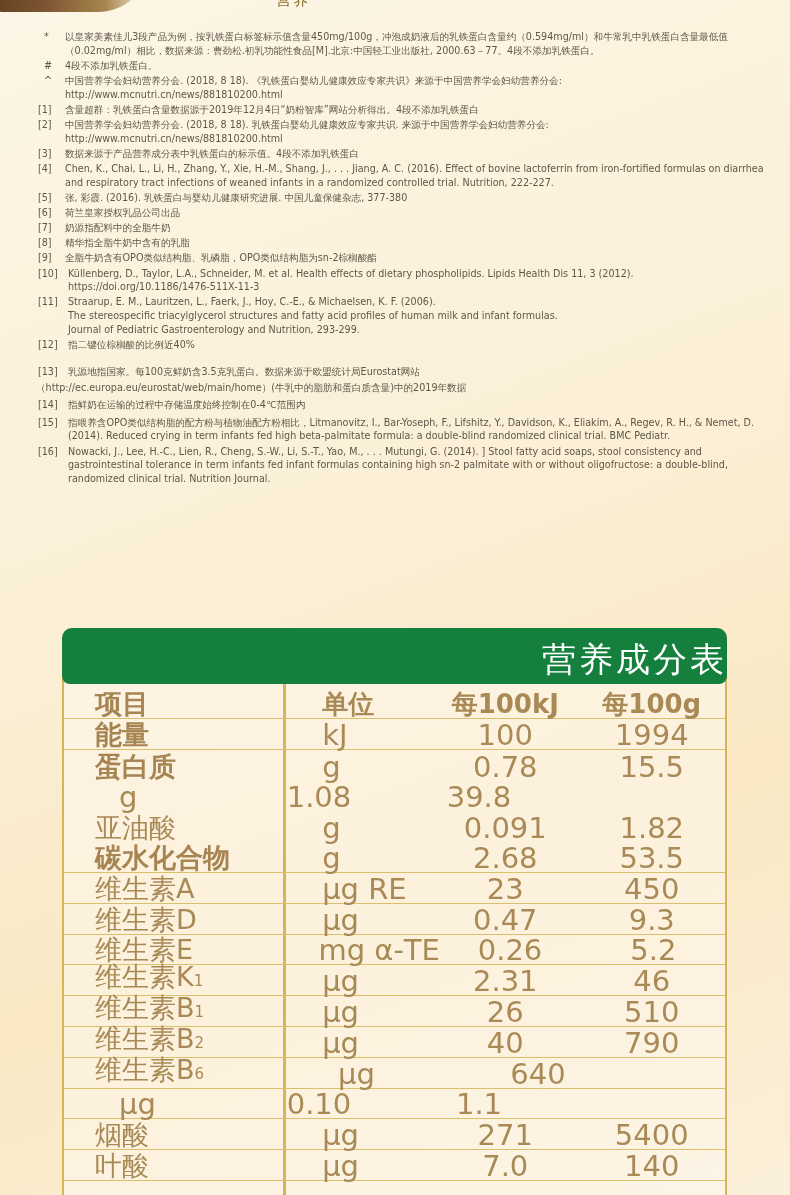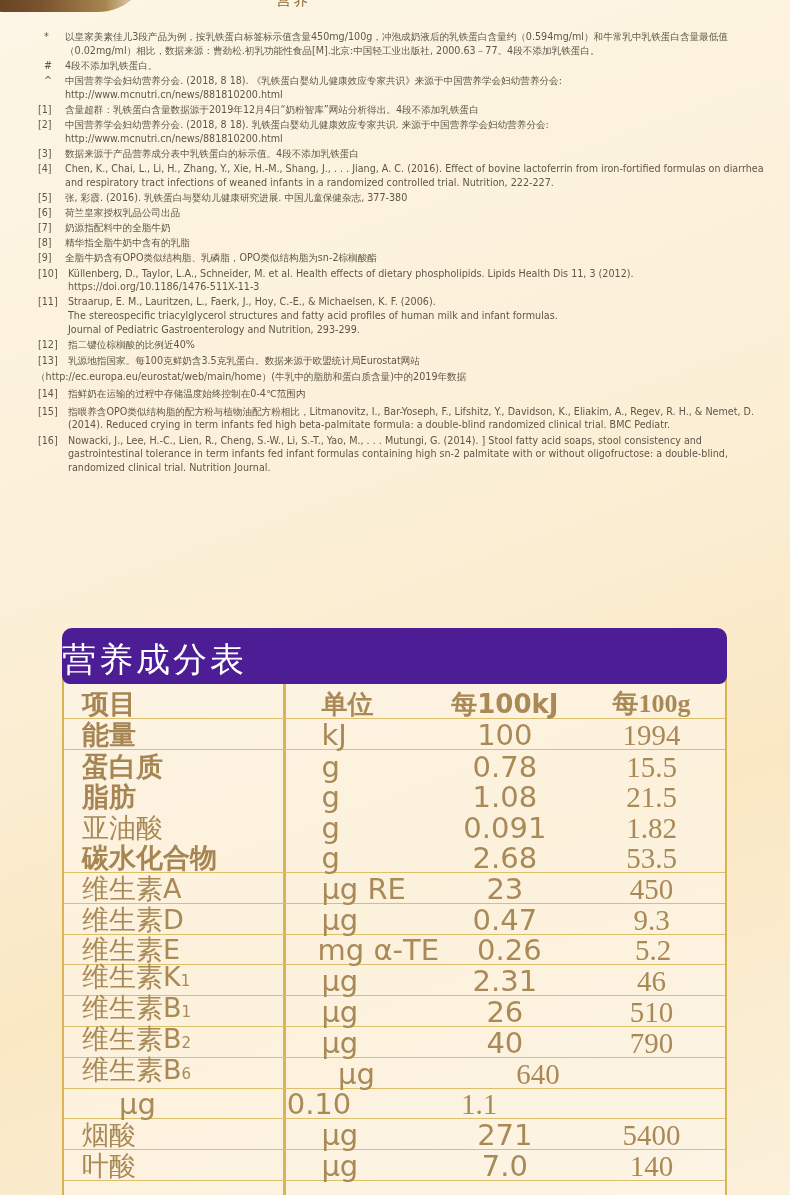--- a/index.html
+++ b/index.html
@@ -26,38 +26,38 @@
   .note .mark.sym { width: 27px; padding-left: 6px; box-sizing: border-box; }
   .note .mark.wide { width: 30px; }
   .note .body { flex: 1; }
 
   .ntable {
     position: absolute; left: 62px; top: 628px; width: 665px; height: 600px;
     border: 2px solid #d8b457; border-top: none; border-radius: 10px 10px 0 0;
     box-sizing: border-box; background: rgba(253, 248, 238, 0.55);
   }
   .ntable-title {
-    height: 56px; margin: 0 -2px; background: #4c1d95;
+    height: 56px; margin: 0 -2px; background: #15803d;
     border-radius: 10px 10px 8px 8px;
-    color: #ffffff; font-size: 34px; text-align: left; line-height: 62px;
+    color: #ffffff; font-size: 34px; text-align: right; line-height: 62px;
     letter-spacing: 3px;
   }
   .col-divider {
     position: absolute; left: 219px; top: 56px; bottom: 0; width: 3px; background: #d8b457;
   }
   .row {
     position: relative; display: flex; height: 30.8px; align-items: flex-end;
     color: #a98a57; box-sizing: border-box;
   }
   .row.line { border-bottom: 1.5px solid #dcbf6c; }
-  .row .c-name { width: 219px; padding-left: 18px; box-sizing: border-box; font-size: 27px; line-height: 28px; white-space: nowrap; }
+  .row .c-name { width: 219px; padding-left: 31px; box-sizing: border-box; font-size: 27px; line-height: 28px; white-space: nowrap; }
   .row .c-name.bold { font-weight: bold; color: #a68553; }
   .row .c-unit { width: 120px; padding-left: 55px; font-size: 29px; line-height: 28px; white-space: nowrap; margin-top: 44px; }
   .row .c-kj { width: 160px; text-align: center; font-size: 29px; line-height: 28px; }
-  .row .c-g { width: 160px; text-align: center; font-size: 29px; line-height: 28px; font-family: Liberation Serif, serif; }
+  .row .c-g { width: 160px; text-align: center; font-size: 29px; line-height: 28px; }
   .row.head { height: 35px; }
   .row.head .c-unit, .row.head .c-kj, .row.head .c-g { font-weight: bold; font-size: 26px; }
   .row.head .c-name { font-size: 27px; }
   .sub { font-size: 15px; vertical-align: baseline; }
 </style>
 </head>
 <body>
 
 <div class="deco-photo"></div>
 <div class="top-heading">营养</div>
@@ -129,21 +129,21 @@
     <span class="body">
       <span>Straarup, E. M., Lauritzen, L., Faerk, J., Hoy, C.-E., &amp; Michaelsen, K. F. (2006).</span><br>
       <span>The stereospecific triacylglycerol structures and fatty acid profiles of human milk and infant formulas.</span><br>
       <span>Journal of Pediatric Gastroenterology and Nutrition, 293-299.</span>
     </span>
   </div>
   <div class="note">
     <span class="mark wide">[12]</span>
     <span class="body">指二键位棕榈酸的比例近40%</span>
   </div>
-  <div class="note" style="margin-top:3px">
+  <div class="note" style="margin-top:14px">
     <span class="mark wide">[13]</span>
     <span class="body">乳源地指国家。每100克鲜奶含3.5克乳蛋白。数据来源于欧盟统计局Eurostat网站</span>
   </div>
   <div class="note" style="margin-left:-2px">
     <span class="body">（http://ec.europa.eu/eurostat/web/main/home）(牛乳中的脂肪和蛋白质含量)中的2019年数据</span>
   </div>
   <div class="note" style="margin-top:4px">
     <span class="mark wide">[14]</span>
     <span class="body">指鲜奶在运输的过程中存储温度始终控制在0-4℃范围内</span>
   </div>
@@ -174,24 +174,23 @@
     <span class="c-kj">100</span>
     <span class="c-g">1994</span>
   </div>
   <div class="row">
     <span class="c-name bold">蛋白质</span>
     <span class="c-unit">g</span>
     <span class="c-kj">0.78</span>
     <span class="c-g">15.5</span>
   </div>
   <div class="row">
-    <span class="c-name bold">脂肪</span>
     <span class="c-unit">g</span>
     <span class="c-kj">1.08</span>
-    <span class="c-g">21.5</span>
+    <span class="c-g">39.8</span>
   </div>
   <div class="row">
     <span class="c-name">亚油酸</span>
     <span class="c-unit">g</span>
     <span class="c-kj">0.091</span>
     <span class="c-g">1.82</span>
   </div>
   <div class="row line">
     <span class="c-name bold">碳水化合物</span>
     <span class="c-unit">g</span>

